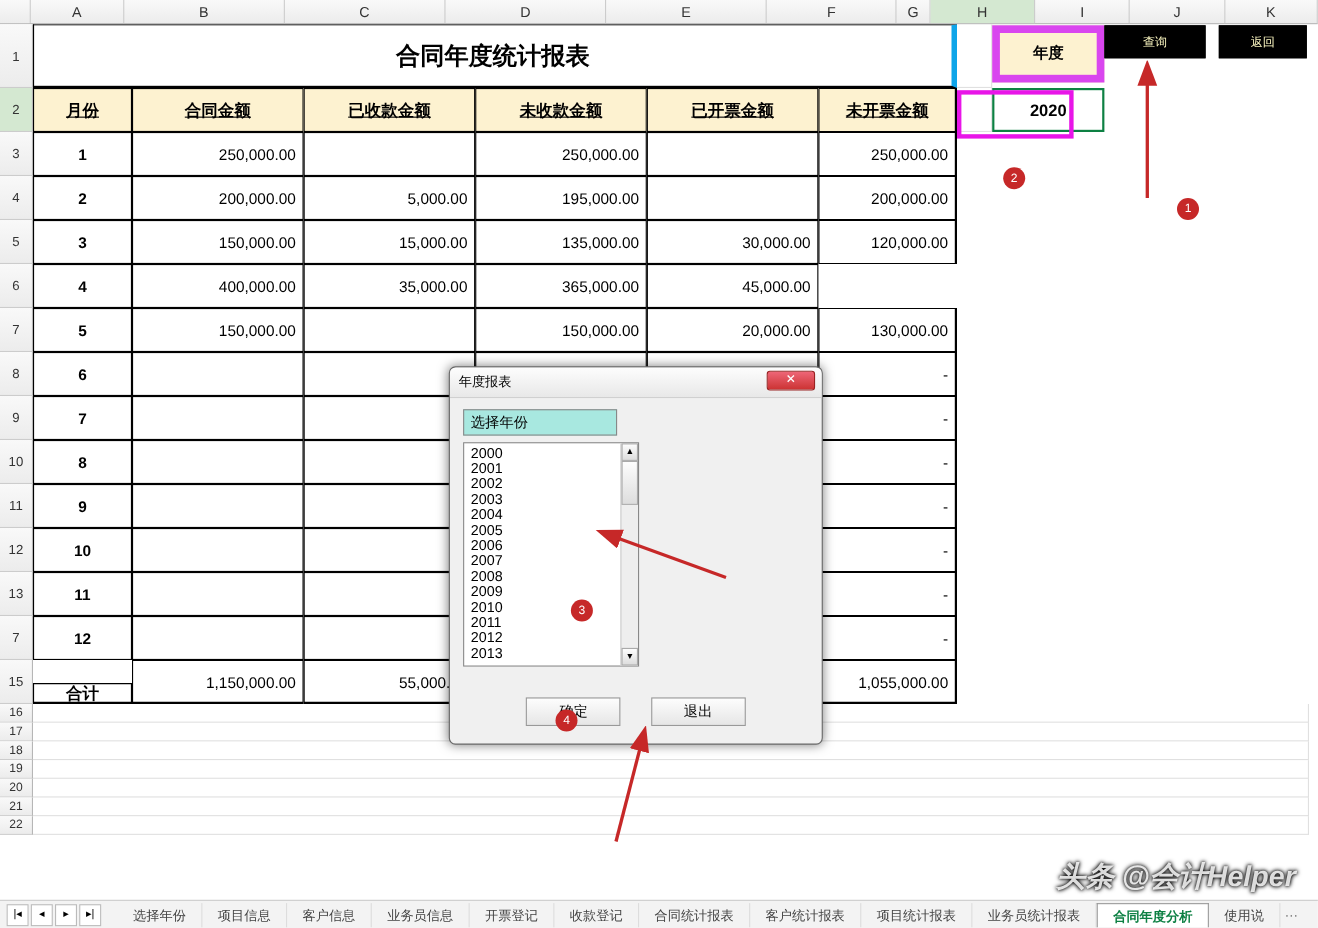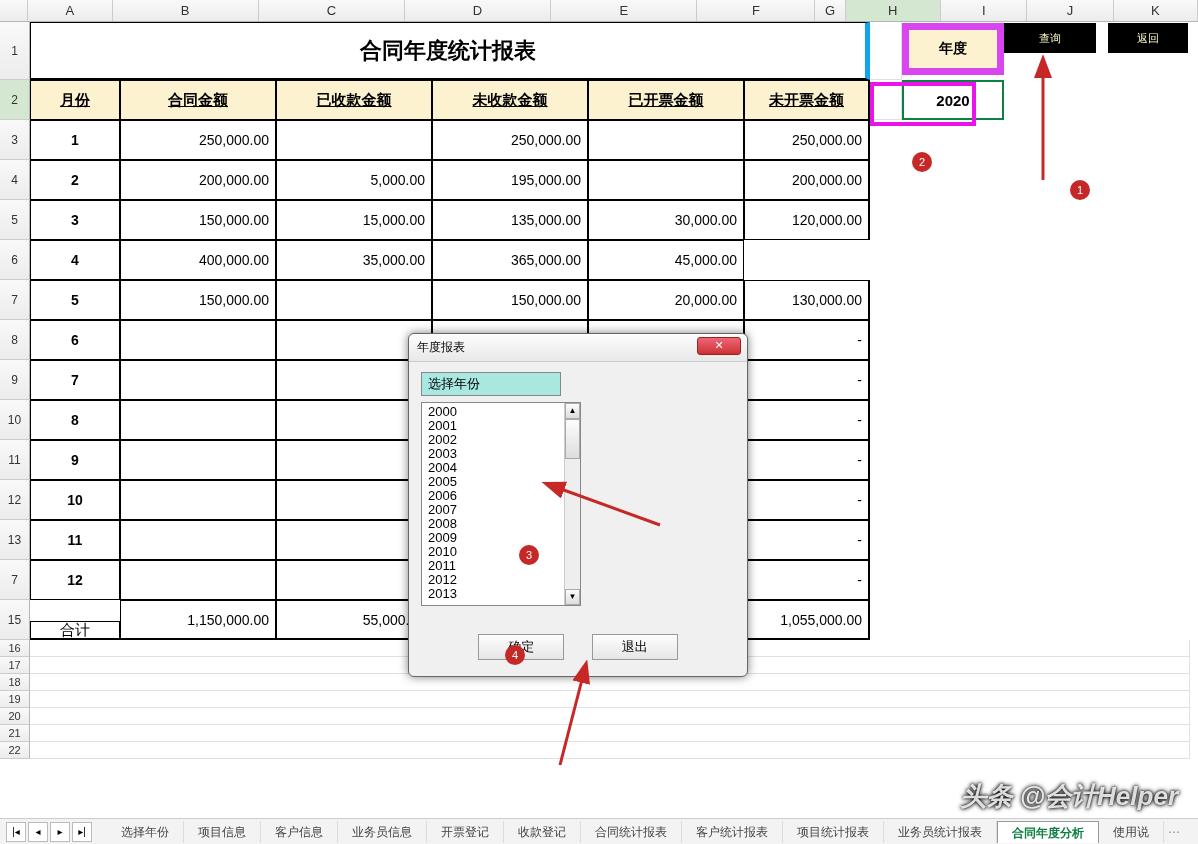--- a/index.html
+++ b/index.html
@@ -18,21 +18,21 @@
 .row-h.sel { background: #d4e8d1; }
 .cell { border-right: 1px solid #e0e0e0; border-bottom: 1px solid #e0e0e0; padding: 0 6px; display: flex; align-items: center; overflow: hidden; }
 
 
 .tbl { border: 1px solid #000; }
 .title-cell { font-size: 22px; font-weight: bold; justify-content: center; border-bottom: 2px solid #000 !important; }
 .hdr { background: #fdf2d0; font-weight: bold; font-size: 15px; justify-content: center; text-decoration: underline; }
 .hdr2 { background: #fdf2d0; font-weight: bold; font-size: 14px; justify-content: center; }
 .num { justify-content: flex-end; font-size: 14px; }
 .mon { justify-content: center; font-weight: bold; font-size: 14px; }
-.tot { font-weight: normal; font-size: 15px; justify-content: center; margin-top: 21px; }
+.tot { font-weight: bold; font-size: 15px; justify-content: center; margin-top: 21px; }
 
 
 .wA { width: 90px; } .wB { width: 156px; } .wC { width: 156px; } .wD { width: 156px; } .wE { width: 156px; } .wF { width: 126px; } .wG { width: 32px; } .wH { width: 102px; } .wI { width: 92px; } .wJ { width: 92px; } .wK { width: 90px; }
 
 
 .r1 { height: 58px; } .r2 { height: 40px; } .rd { height: 40px; } .rt { height: 40px; } .rs { height: 17px; }
 
 
 .year-box { position: absolute; top: 82px; left: 870px; width: 106px; height: 44px; border: 4px solid #e815e8; pointer-events: none; z-index: 5; }
 .sel-cell { border: 2px solid #0d8043 !important; background: #fff; justify-content: center; font-size: 15px; font-weight: bold; }

